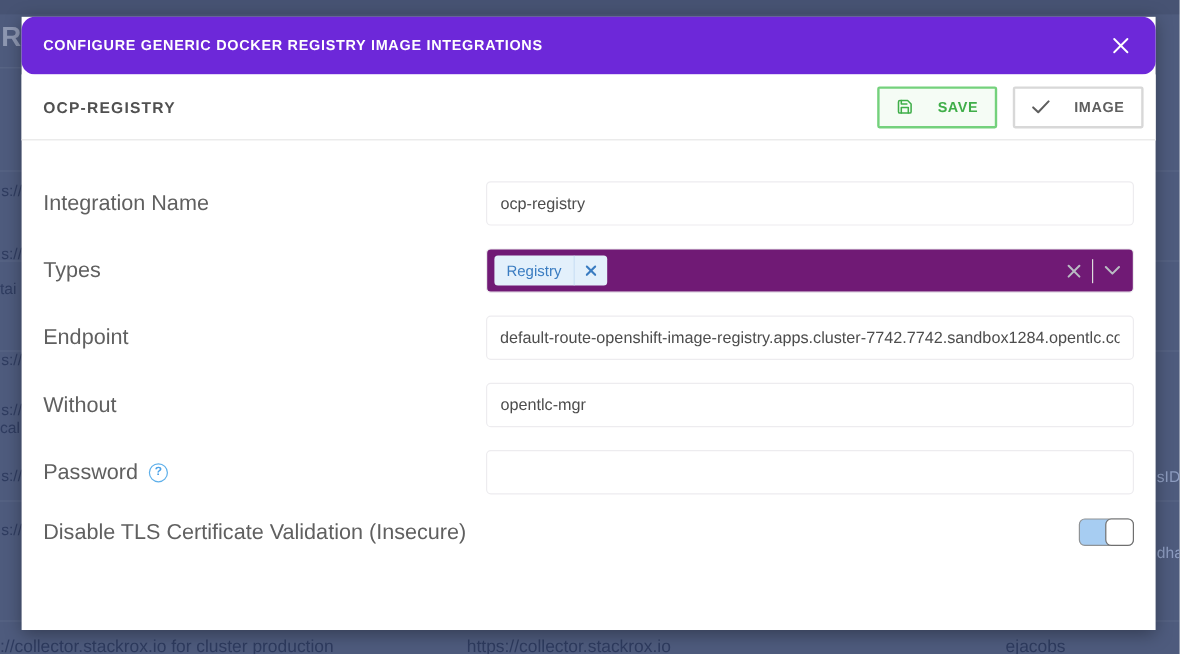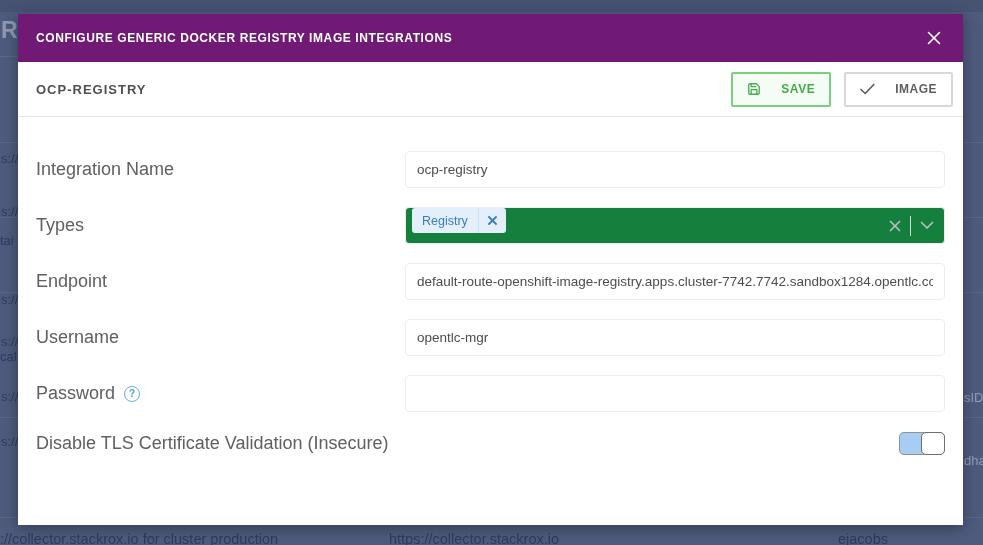--- a/index.html
+++ b/index.html
@@ -21,22 +21,22 @@
   .bd-botrow { position:absolute; top:531px; font-size:14.5px; color:#2e3b5f; white-space:nowrap; }
 
   
   .modal {
     position:absolute; left:18px; top:14px; width:945px; height:511px;
     background:#fff; z-index:10;
     box-shadow:0 3px 14px rgba(0,0,0,0.35);
     display:flex; flex-direction:column;
   }
   .modal-header {
-    height:48px; flex:0 0 48px; background:#701a75;
-    display:flex; align-items:center; padding:0 18px;
+    height:48px; flex:0 0 48px; background:#6d28d9;
+    display:flex; align-items:center; padding:0 18px;border-radius:11px;
   }
   .modal-title {
     color:#fff; font-size:12px; font-weight:bold; letter-spacing:0.6px;
   }
   .close-btn {
     margin-left:auto; background:none; border:none; cursor:pointer;
     width:22px; height:22px; display:flex; align-items:center; justify-content:center;
   }
 
   .subheader {
@@ -60,21 +60,21 @@
   .control { margin-left:auto; width:540px; display:flex; }
   .text-input {
     width:100%; height:37px; border:1px solid #edecef; border-radius:4px;
     padding:0 11px; font-size:13.5px; color:#4d4d4d; outline:none;
     font-family:"Liberation Sans", sans-serif; background:#fff;
   }
 
   
   .select {
     width:100%; height:37px; border:1px solid #edecef; border-radius:4px;
-    display:flex; padding:0 10px 0 6px; cursor:pointer; background:#15803d;
+    display:flex; align-items:center; padding:0 10px 0 6px; cursor:pointer; background:#701a75;
   }
   .chip {
     display:flex; align-items:stretch; height:25px; background:#e3f0fb;
     border-radius:3px; overflow:hidden; font-size:12.5px; color:#3a7cc1;
   }
   .chip-label { display:flex; align-items:center; padding:0 10px; }
   .chip-x { display:flex; align-items:center; padding:0 9px; border-left:1px solid #cbe0f4; cursor:pointer; }
   .select-right { margin-left:auto; display:flex; align-items:center; gap:9px; }
   .vdiv { width:1px; height:20px; background:#dcdcdc; }
 
@@ -203,21 +203,21 @@
     </div>
 
     <div class="frow">
       <label>Endpoint</label>
       <div class="control">
         <input class="text-input" type="text" value="default-route-openshift-image-registry.apps.cluster-7742.7742.sandbox1284.opentlc.com" style="">
       </div>
     </div>
 
     <div class="frow">
-      <label>Username</label>
+      <label>Without</label>
       <div class="control">
         <input class="text-input" type="text" value="opentlc-mgr" style="">
       </div>
     </div>
 
     <div class="frow">
       <div class="label-group">
         <label>Password</label>
         <span class="help-icon">?</span>
       </div>

